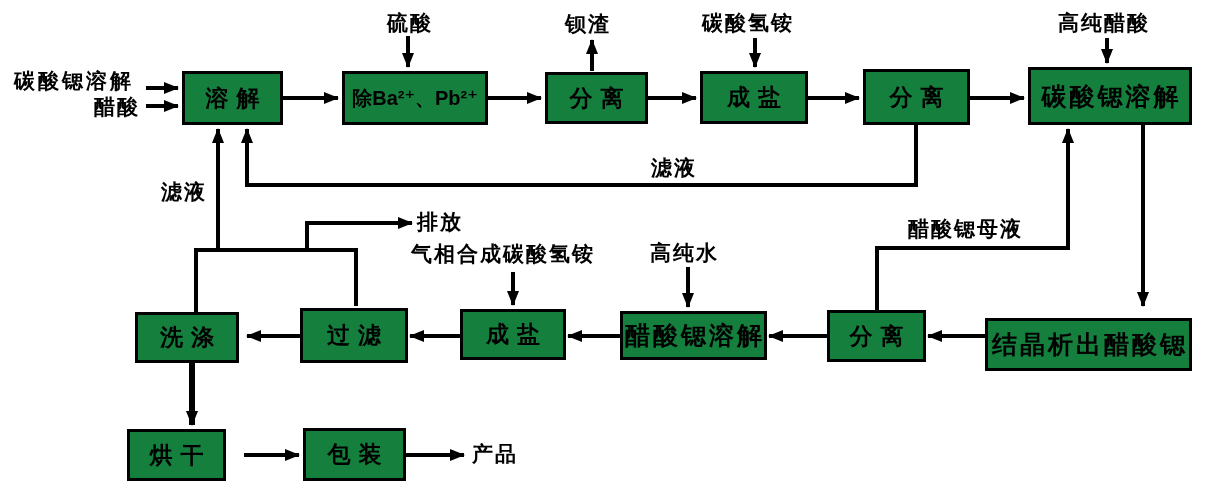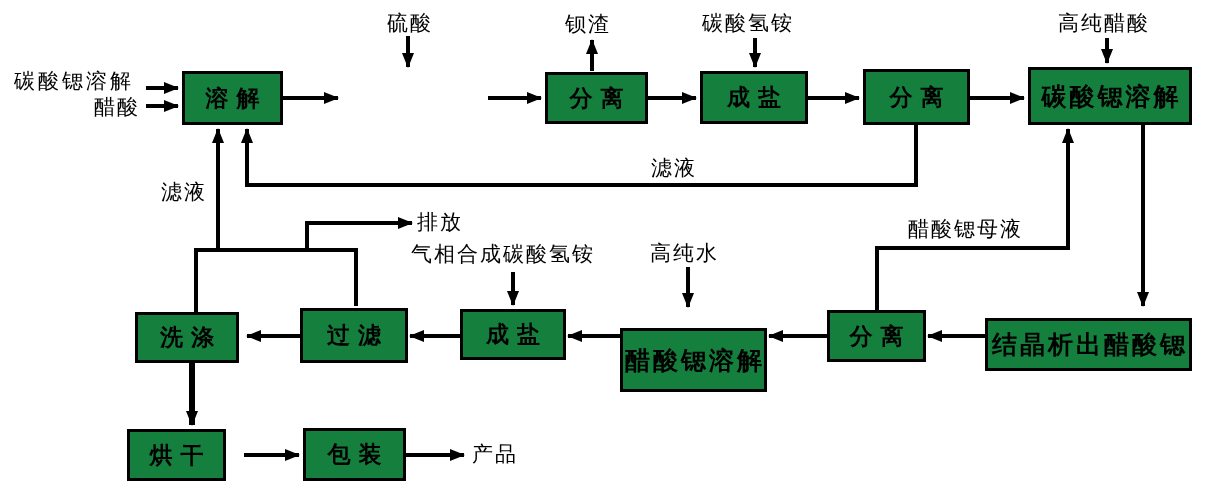--- a/index.html
+++ b/index.html
@@ -21,21 +21,21 @@
     align-items:center;
     justify-content:center;
     font-weight:bold;
     white-space:nowrap;
   }
   .n2{font-size:23px;letter-spacing:8px;padding-left:8px;}
   .nlong{font-size:25px;letter-spacing:3px;padding-left:3px;}
   .nmix{font-size:20px;letter-spacing:0;}
   .lbl{
     position:absolute;
-    font-weight:normal;
+    font-weight:bold;
     font-size:21px;
     white-space:nowrap;
     line-height:1.05;
   }
   .ls3{letter-spacing:3px;}
   .ls2{letter-spacing:2px;}
 </style>
 </head>
 <body>
 
@@ -83,29 +83,30 @@
       <path d="M513 272 V305" marker-end="url(#ah)"></path>
 
       <path d="M192 363 V425" stroke-width="6" marker-end="url(#ah)"></path>
 
       <path d="M244 455 H299" marker-end="url(#ah)"></path>
       <path d="M406 455 H464" marker-end="url(#ah)"></path>
     </g>
   </svg>
 
   <div class="node n2" style="left:182px;top:71px;width:101px;height:54px">溶解</div>
+  <div class="node nmix" style="left:342px;top:71px;width:146px;height:54px">除Ba²⁺、Pb²⁺</div>
   <div class="node n2" style="left:545px;top:72px;width:103px;height:52px">分离</div>
   <div class="node n2" style="left:700px;top:71px;width:108px;height:53px">成盐</div>
   <div class="node n2" style="left:863px;top:69px;width:107px;height:56px">分离</div>
   <div class="node nlong" style="left:1028px;top:67px;width:164px;height:58px">碳酸锶溶解</div>
 
   <div class="node n2" style="left:135px;top:312px;width:104px;height:51px">洗涤</div>
   <div class="node n2" style="left:300px;top:308px;width:108px;height:55px">过滤</div>
   <div class="node n2" style="left:460px;top:309px;width:106px;height:51px">成盐</div>
-  <div class="node nlong" style="left:620px;top:328px;width:147px;height:64px">醋酸锶溶解</div>
+  <div class="node nlong" style="left:620px;top:311px;width:147px;height:49px">醋酸锶溶解</div>
   <div class="node n2" style="left:827px;top:310px;width:99px;height:52px">分离</div>
   <div class="node nlong" style="left:985px;top:318px;width:207px;height:53px">结晶析出醋酸锶</div>
 
   <div class="node n2" style="left:127px;top:429px;width:99px;height:52px">烘干</div>
   <div class="node n2" style="left:303px;top:428px;width:103px;height:53px">包装</div>
 
   <div class="lbl ls3" style="left:14px;top:70px">碳酸锶溶解</div>
   <div class="lbl ls2" style="left:94px;top:96px">醋酸</div>
   <div class="lbl ls2" style="left:387px;top:12px">硫酸</div>
   <div class="lbl ls2" style="left:565px;top:13px">钡渣</div>

